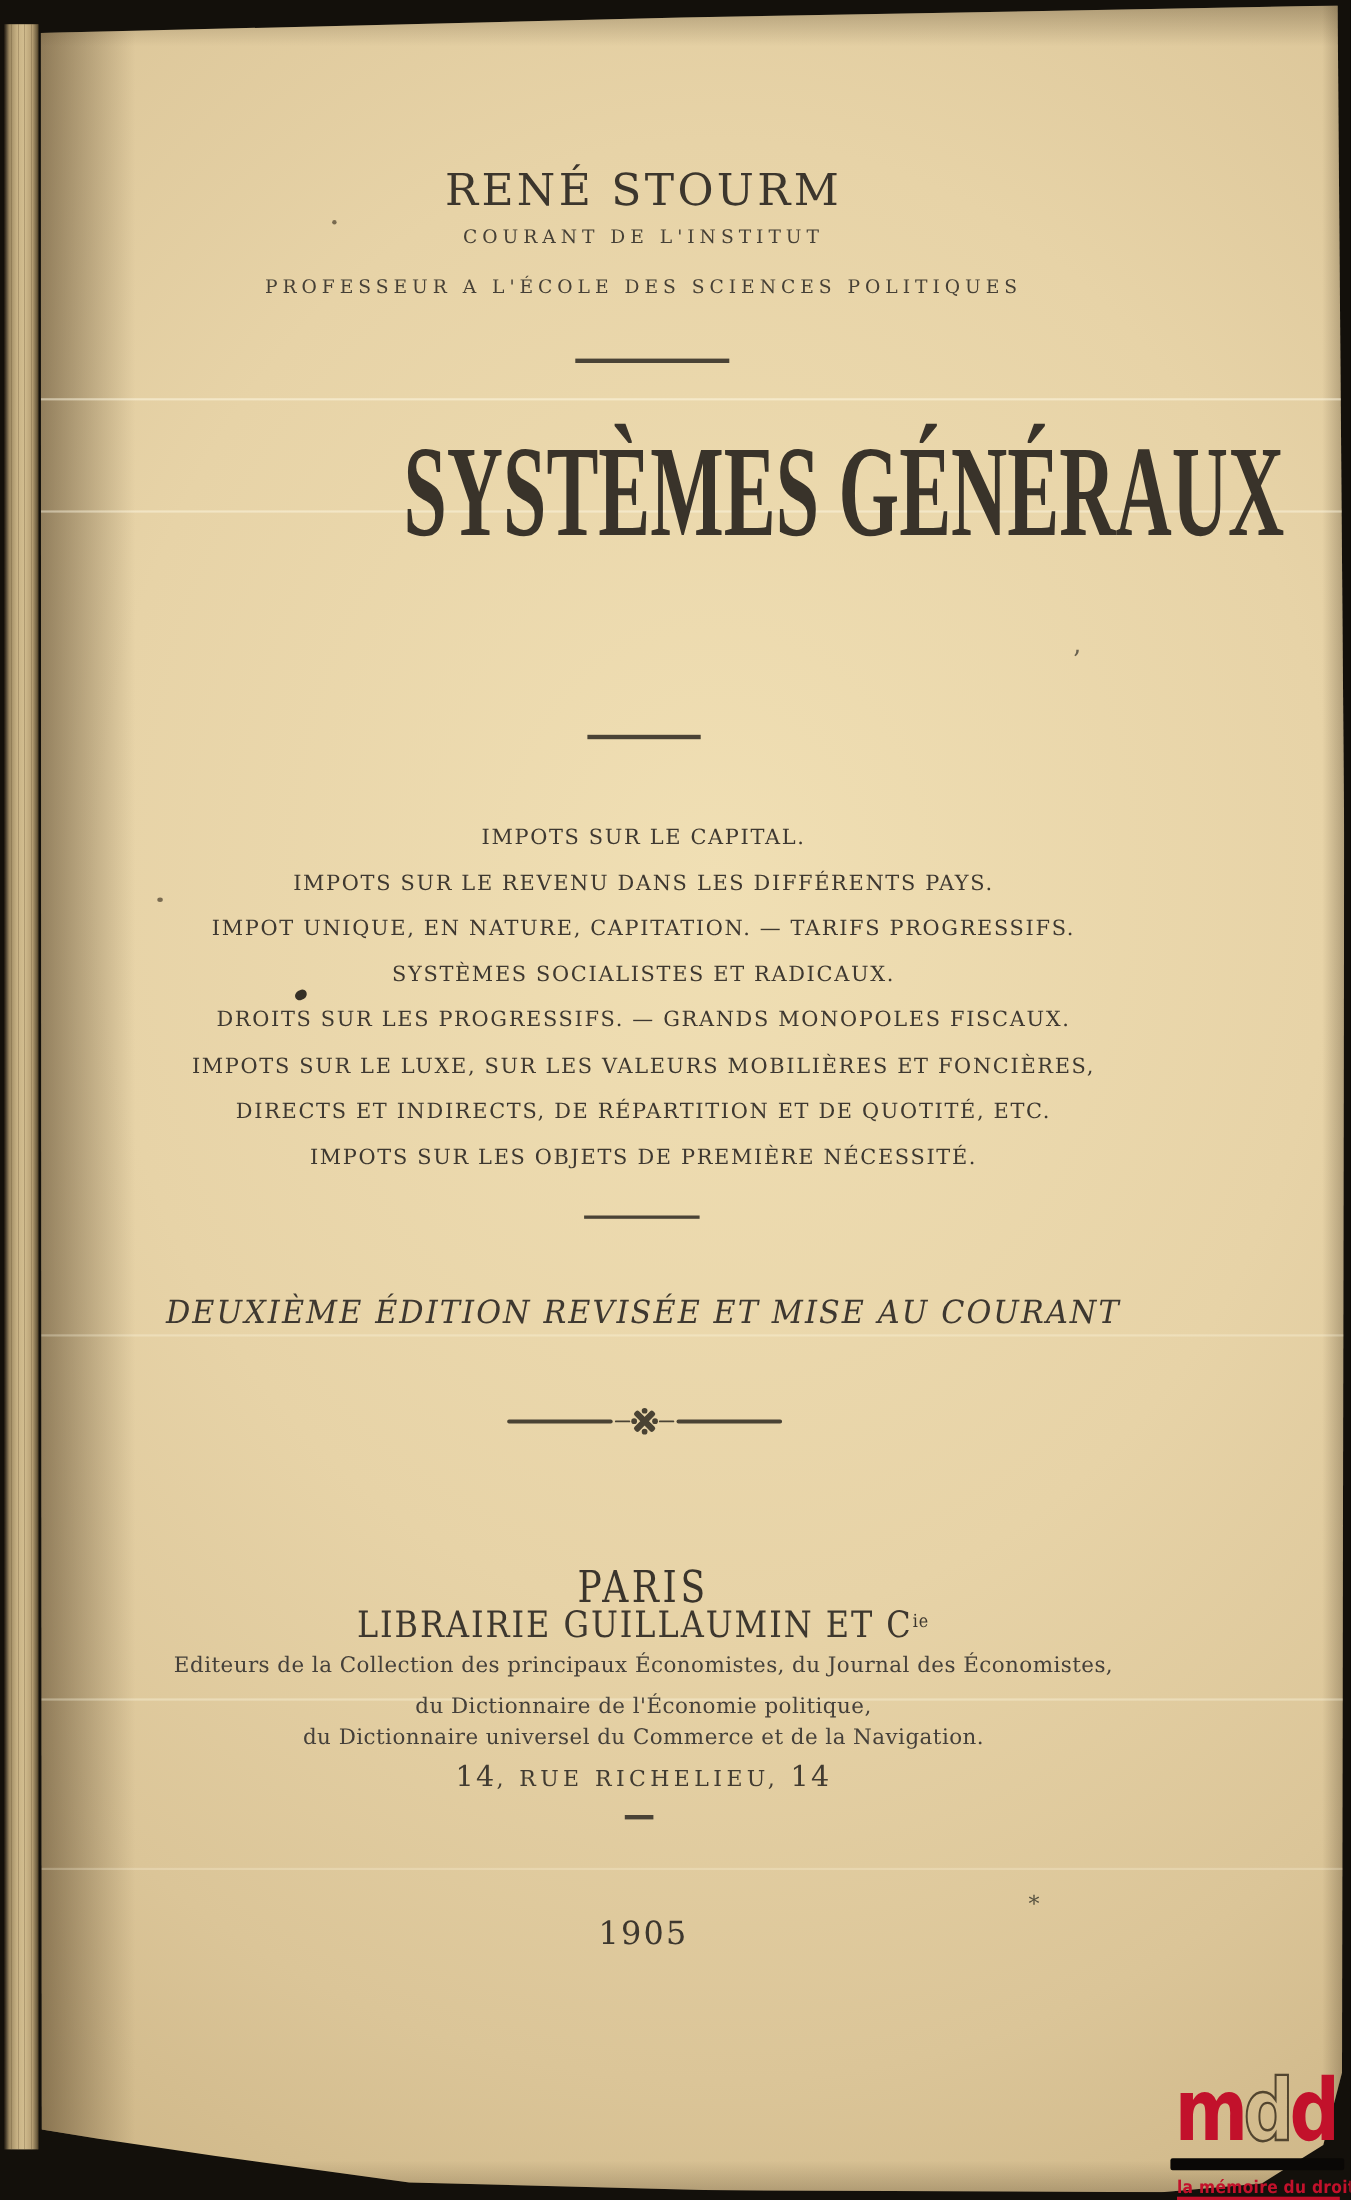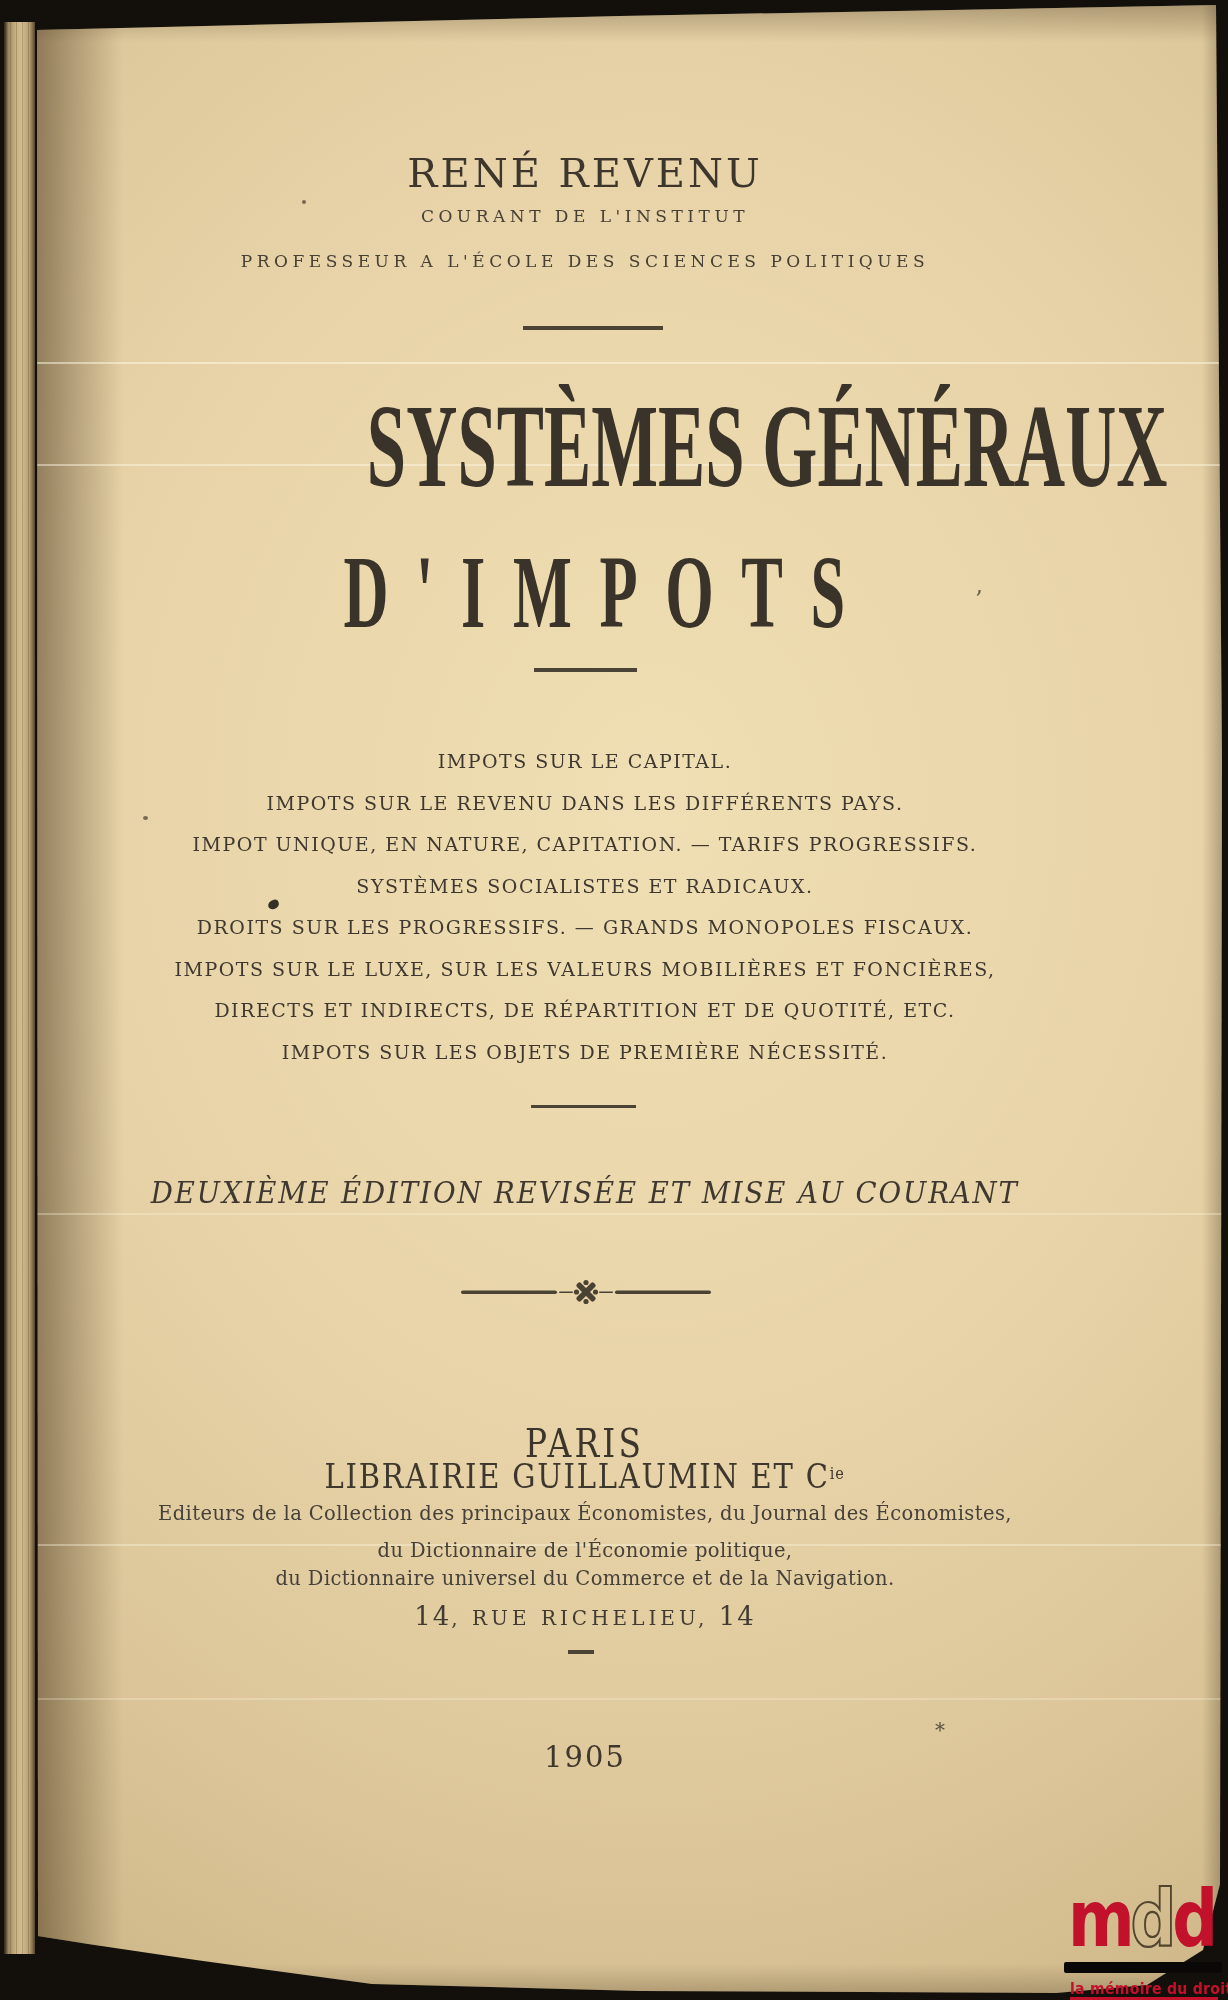--- a/index.html
+++ b/index.html
@@ -107,31 +107,28 @@
     <div class="top-shade"></div>
     <div class="right-shade"></div>
     <div class="bottom-shade"></div>
 
     <div class="scratch" style="top:362px; opacity:.5;"></div>
     <div class="scratch" style="top:464px; opacity:.45;"></div>
     <div class="scratch" style="top:1213px; opacity:.3;"></div>
     <div class="scratch" style="top:1544px; opacity:.35;"></div>
     <div class="scratch" style="top:1698px; opacity:.25;"></div>
 
-    <div class="c author">RENÉ REVENU</div>
+    <div class="c author">RENÉ STOURM</div>
     <div class="c role role1">COURANT DE L'INSTITUT</div>
     <div class="c role role2">PROFESSEUR A L'ÉCOLE DES SCIENCES POLITIQUES</div>
 
     <div class="rule rule1"></div>
 
     <div class="c title1">
       <span class="squeeze">SYSTÈMES GÉNÉRAUX</span>
-    </div>
-    <div class="c title2">
-      <span class="squeeze">D'IMPOTS</span>
     </div>
 
     <div class="rule rule2"></div>
 
     <div class="c subjects">
       <div>IMPOTS SUR LE CAPITAL.</div>
       <div>IMPOTS SUR LE REVENU DANS LES DIFFÉRENTS PAYS.</div>
       <div>IMPOT UNIQUE, EN NATURE, CAPITATION. — TARIFS PROGRESSIFS.</div>
       <div>SYSTÈMES SOCIALISTES ET RADICAUX.</div>
       <div>DROITS SUR LES PROGRESSIFS. — GRANDS MONOPOLES FISCAUX.</div>

